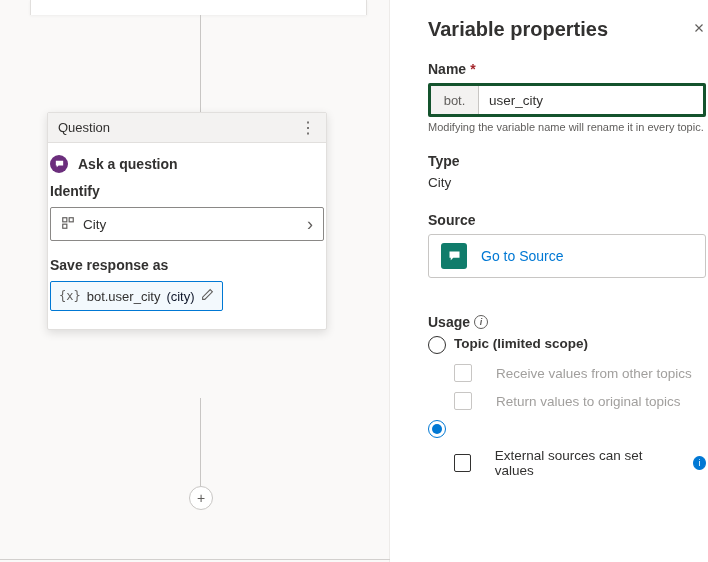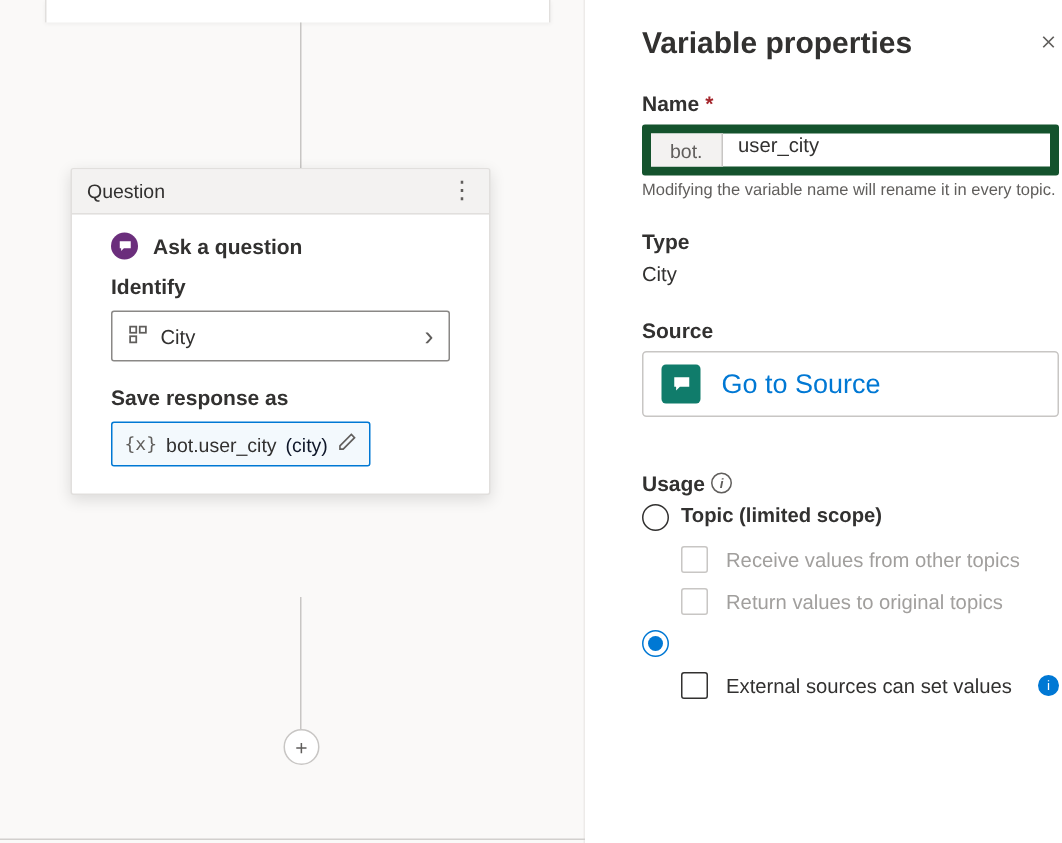--- a/index.html
+++ b/index.html
@@ -10,21 +10,21 @@
   .canvas-top-hint { position: absolute; left: 30px; top: 0; width: 337px; height: 15px; background: #fff; border: 1px solid #e1dfdd; border-top: none; border-bottom: none; box-shadow: 0 1px 3px rgba(0,0,0,0.05); }
   .vline { position: absolute; left: 200px; width: 1px; background: #c8c6c4; }
   .vline.top { top: 15px; height: 100px; }
   .vline.bot { top: 398px; height: 88px; }
 
   .add-circle { position: absolute; left: 189px; top: 486px; width: 24px; height: 24px; background: #fff; border: 1px solid #c8c6c4; border-radius: 50%; display: flex; align-items: center; justify-content: center; cursor: pointer; color: #605e5c; font-size: 14px; }
 
   .question-card { position: absolute; left: 47px; top: 112px; width: 280px; background: #fff; border: 1px solid #e1dfdd; border-radius: 2px; box-shadow: 0 3px 10px rgba(0,0,0,0.12); }
   .qc-header { height: 30px; background: #f3f2f1; border-bottom: 1px solid #e1dfdd; display: flex; align-items: center; padding: 0 10px; font-size: 13px; color: #323130; }
   .qc-header .dots { margin-left: auto; color: #605e5c; cursor: pointer; font-size: 16px; line-height: 1; }
-  .qc-body { padding: 12px 26px 18px; }
+  .qc-body { padding: 12px 2px 18px; }
   .qc-row { display: flex; align-items: center; gap: 10px; margin-bottom: 10px; }
   .qc-icon { width: 18px; height: 18px; border-radius: 50%; background: #6b2e7c; display: flex; align-items: center; justify-content: center; }
   .qc-icon svg { width: 11px; height: 11px; fill: #fff; }
   .qc-ask { font-size: 14px; font-weight: 600; color: #323130; }
   .textinput { width: 100%; height: 38px; border: 1px solid #8a8886; border-radius: 2px; padding: 0 10px; font-size: 13.5px; color: #323130; display: flex; align-items: center; margin-bottom: 16px; background: #fff; }
   .section-label { font-size: 14px; font-weight: 600; color: #323130; margin-bottom: 8px; }
   .dropdown { width: 100%; height: 34px; border: 1px solid #8a8886; border-radius: 2px; display: flex; align-items: center; padding: 0 10px; font-size: 13.5px; color: #323130; cursor: pointer; margin-bottom: 16px; }
   .dropdown .entity-icon { margin-right: 8px; color: #605e5c; }
   .dropdown .chev { margin-left: auto; color: #605e5c; font-size: 18px; }
   .var-chip { display: inline-flex; align-items: center; height: 30px; border: 1px solid #0078d4; border-radius: 2px; background: #f3f9fd; padding: 0 8px; font-size: 13px; color: #323130; gap: 6px; cursor: pointer; }
@@ -32,36 +32,36 @@
   .var-chip .type { color: #0f172a; }
   .var-chip .edit { color: #605e5c; }
 
   
   .panel { position: absolute; left: 408px; top: 0; width: 318px; height: 425px; background: #fff; padding: 18px 20px 0 20px; }
   .panel-header { display: flex; align-items: center; margin-bottom: 20px; }
   .panel-title { font-size: 20px; font-weight: 600; color: #323130; }
   .close-x { margin-left: auto; color: #605e5c; cursor: pointer; font-size: 14px; }
   .field-label { font-size: 14px; font-weight: 600; color: #323130; margin-bottom: 6px; display: flex; align-items: center; gap: 4px; }
   .req { color: #a4262c; }
-  .name-input { width: 100%; height: 34px; border: 6px solid #14532d; border-radius: 2px; display: flex; font-size: 13.5px; margin-bottom: 4px; }
+  .name-input { width: 100%; height: 34px; border: 3px solid #14532d; border-radius: 2px; display: flex; align-items: center; font-size: 13.5px; margin-bottom: 4px; }
   .name-prefix { width: 48px; height: 100%; background: #f3f2f1; border-right: 1px solid #c8c6c4; display: flex; align-items: center; justify-content: center; color: #605e5c; font-size: 13px; }
   .name-val { padding-left: 10px; color: #323130; }
   .hint { font-size: 11px; color: #605e5c; margin-bottom: 20px; }
   .type-val { font-size: 13.5px; color: #323130; margin-bottom: 22px; }
   .source-btn { width: 100%; height: 44px; border: 1px solid #c8c6c4; border-radius: 3px; display: flex; align-items: center; padding: 0 12px; gap: 14px; cursor: pointer; margin-bottom: 36px; }
   .source-btn .sicon { width: 26px; height: 26px; background: #107c6b; border-radius: 3px; display: flex; align-items: center; justify-content: center; }
   .source-btn .sicon svg { width: 15px; height: 15px; fill: #fff; }
-  .source-btn .slabel { color: #0078d4; font-size: 18px; }
+  .source-btn .slabel { color: #0078d4; font-size: 14px; }
   .info-icon { width: 14px; height: 14px; border: 1px solid #605e5c; border-radius: 50%; display: inline-flex; align-items: center; justify-content: center; font-size: 9px; color: #605e5c; font-style: italic; }
   .info-icon.blue { border-color: #0078d4; background: #0078d4; color: #fff; font-style: normal; }
   .radio-row { display: flex; align-items: flex-start; gap: 8px; font-size: 13.5px; color: #323130; margin-bottom: 10px; font-weight: 600; cursor: pointer; }
   .radio { width: 18px; height: 18px; border: 1px solid #323130; border-radius: 50%; display: flex; align-items: center; justify-content: center; }
   .radio.checked { border-color: #0078d4; border-width: 1px; }
   .radio.checked::after { content: ""; width: 10px; height: 10px; background: #0078d4; border-radius: 50%; }
-  .check-row { display: flex; align-items: center; gap: 12px; font-size: 13.5px; margin-left: 26px; margin-bottom: 10px; cursor: pointer; }
+  .check-row { display: flex; align-items: center; gap: 24px; font-size: 13.5px; margin-left: 26px; margin-bottom: 10px; cursor: pointer; }
   .check-row.disabled { color: #a19f9d; cursor: default; }
   .checkbox { width: 18px; height: 18px; border: 1px solid #323130; border-radius: 2px; }
   .check-row.disabled .checkbox { border-color: #c8c6c4; }
   .ext-row { display: flex; align-items: center; }
   .ext-row .info-icon.blue { margin-left: auto; }
 
   .canvas-bottom-line { position: absolute; left: 0; bottom: 2px; width: 390px; height: 1px; background: #d2d0ce; }
 </style>
 </head>
 <body>

